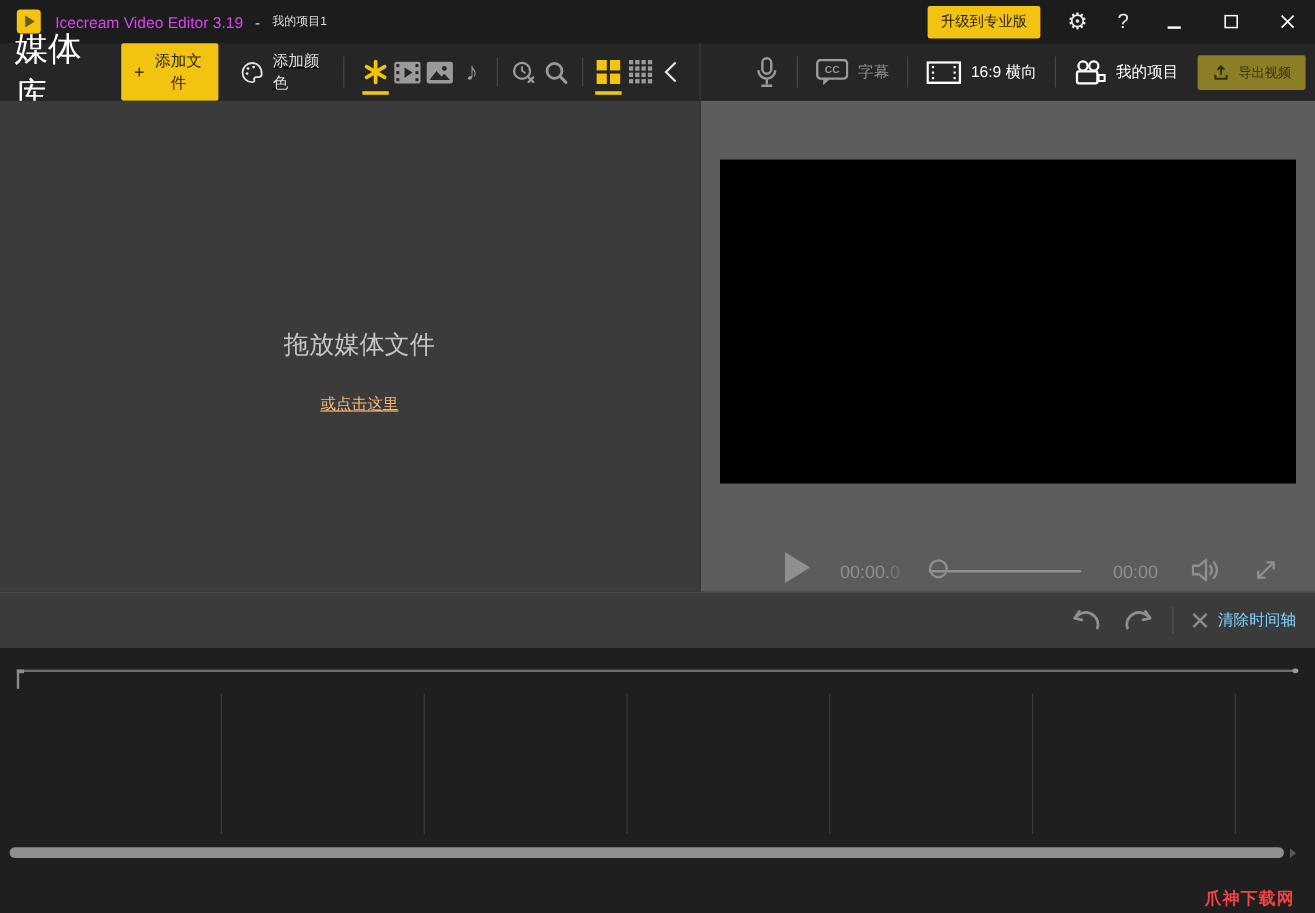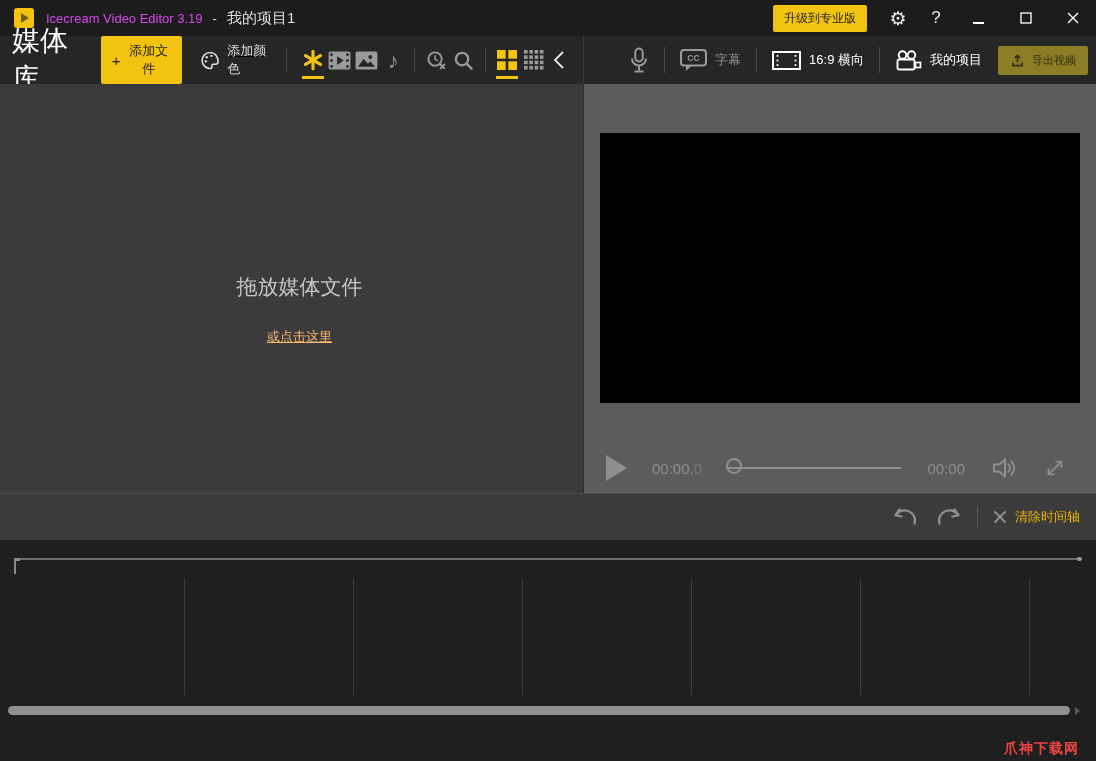--- a/index.html
+++ b/index.html
@@ -8,21 +8,21 @@
   .window { width:1096px; height:761px; display:flex; flex-direction:column; }
 
   
   .titlebar { height:36px; background:#1c1c1c; display:flex; align-items:center; padding-left:14px; flex:0 0 auto; }
   .app-icon { width:20px; height:20px; background:#f2c411; border-radius:3px; margin-right:12px;
               display:flex; align-items:center; justify-content:center; }
   .app-icon .tri { width:0; height:0; border-top:5px solid transparent; border-bottom:5px solid transparent;
                    border-left:8px solid #6b5c10; margin-left:2px; }
   .t-title { font-size:13px; color:#d946ef; }
   .t-sep { font-size:13px; color:#dedede; margin:0 10px; }
-  .t-project { font-size:15px; color:#dedede; }
+  .t-project { font-size:10px; color:#dedede; }
   .t-spacer { flex:1; }
   .upgrade-btn { background:#f2c411; color:#1e1c10; font-size:12px; padding:5px 11px; border:none;
                  border-radius:2px; cursor:pointer; margin-right:12px; font-family:inherit; }
   .tb-icon-btn { width:38px; height:36px; display:flex; align-items:center; justify-content:center;
                  color:#e8e8e8; cursor:pointer; }
   .gear-glyph { font-size:19px; line-height:1; }
   .help-glyph { font-size:17px; }
   .win-btn { width:47px; height:36px; display:flex; align-items:center; justify-content:center; cursor:pointer; }
   .min-glyph { width:11px; height:2px; background:#fff; margin-top:9px; }
 
@@ -59,41 +59,41 @@
   .main { flex:0 0 409px; display:flex; }
   .media-panel { width:584px; flex:0 0 auto; background:#3b3b3b; position:relative;
                  border-right:1px solid #2e2e2e; cursor:pointer; }
   .drop-zone { position:absolute; left:16px; right:0; top:155px; text-align:center;margin-top:31px; }
   .drop-line { font-family:"DejaVu Serif", serif; font-size:21px; color:#c6c6c6; line-height:35px; }
   .drop-small { font-size:13px; color:#fdba74; margin-top:23px;text-decoration:underline; }
 
   .preview-panel { flex:1; background:#5c5c5c; position:relative; }
   .video-surface { position:absolute; left:16px; top:49px; width:480px; height:270px; background:#000; }
   .player-controls { position:absolute; left:0; right:0; top:366px; height:36px;
-                     display:flex; align-items:center; }
+                     display:flex; align-items:flex-end;padding-left:48px; }
   .play-btn { margin-left:22px; cursor:pointer; display:flex; }
   .time { font-size:15px; color:#8f8f8f; }
   .time-cur { margin-left:25px; white-space:nowrap; }
   .time-frac { color:#767676; }
   .seek { flex:1; margin-left:24px; margin-right:26px; position:relative; height:20px; cursor:pointer; }
   .seek-track { position:absolute; left:0; right:0; top:9px; height:2px; background:#8f8f8f; border-radius:1px; }
   .seek-handle { position:absolute; left:0; top:0; width:16px; height:16px; border:2px solid #8f8f8f;
                  border-radius:50%; background:transparent; }
   .vol-btn, .fs-btn { cursor:pointer; display:flex; }
   .vol-btn { margin-left:28px; }
   .fs-btn { margin-left:25px; margin-right:30px; }
 
   
   .timeline-toolbar { flex:0 0 47px; background:#3b3b3b; border-top:1px solid #4d4d4d;
                       display:flex; align-items:center; justify-content:flex-end; padding-right:16px; }
   .tt-btn { display:flex; align-items:center; cursor:pointer; }
   .redo { margin-left:18px; }
   .tt-sep { width:1px; height:22px; background:#565656; margin:0 15px; }
   .clear-btn { display:flex; align-items:center; gap:8px; cursor:pointer; }
-  .clear-label { font-size:13px; color:#eab308; }
+  .clear-label { font-size:13px; color:#7dd3fc; }
 
   
   .timeline { flex:1; background:#1f1f1f; position:relative; }
   .ruler { position:absolute; left:15px; right:15px; top:18px; height:2px; background:#6e6e6e; }
   .ruler-cap { position:absolute; right:-1px; top:-1px; width:5px; height:4px; background:#9a9a9a; border-radius:2px; }
   .playhead { position:absolute; left:14px; top:18px; width:2px; height:16px; background:#8a8a8a; }
   .playhead::before { content:""; position:absolute; left:0; top:0; width:6px; height:3px; background:#8a8a8a; }
   .track-divider { position:absolute; top:38px; height:117px; width:1px; background:#3a3a3a; }
   .hscrollbar { position:absolute; left:8px; top:166px; width:1062px; height:9px; background:#8f8f8f;
                 border-radius:5px; cursor:pointer; }

